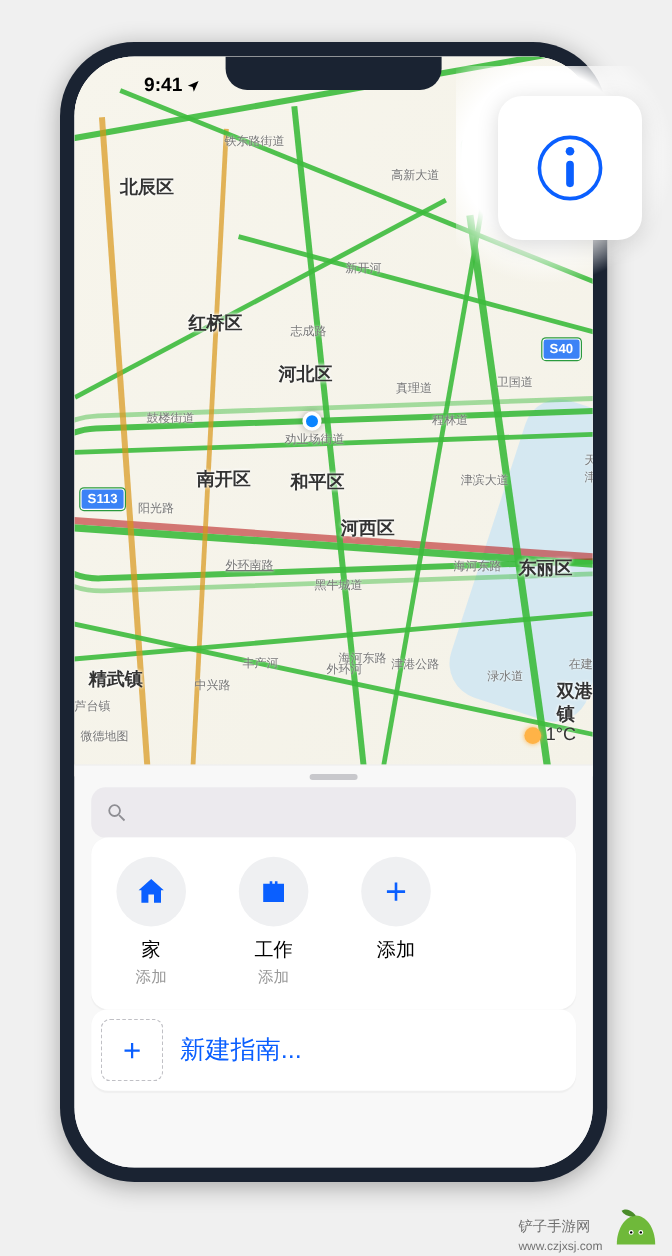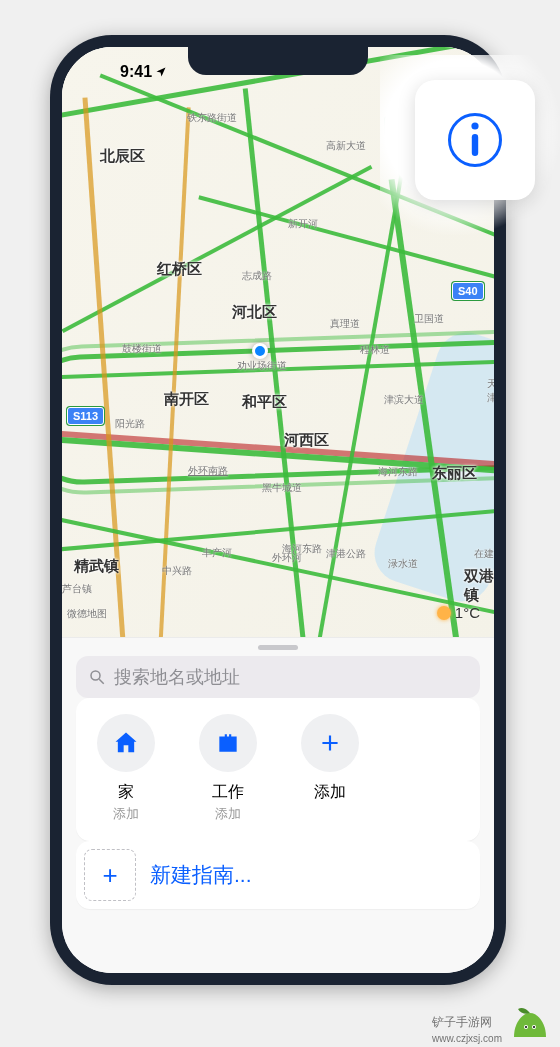--- a/index.html
+++ b/index.html
@@ -234,21 +234,21 @@
           <span class="small-label" style="top: 346px; left: 322px;">津滨大道</span>
           <span class="small-label" style="top: 370px; left: 53px;">阳光路</span>
           <span class="small-label" style="top: 330px; left: 425px;">天津</span>
           <span class="small-label" style="top: 418px; left: 316px;">海河东路</span>
           <span class="small-label" style="top: 417px; left: 126px; text-decoration: underline;">外环南路</span>
           <span class="small-label" style="top: 434px; left: 200px;">黑牛城道</span>
           <span class="small-label" style="top: 499px; left: 140px;">丰产河</span>
           <span class="small-label" style="top: 517px; left: 100px;">中兴路</span>
           <span class="small-label" style="top: 495px; left: 220px;">海河东路</span>
           <span class="small-label" style="top: 500px; left: 264px;">津港公路</span>
-          <span class="small-label" style="top: 510px; left: 326px;">渌水道</span>
+          <span class="small-label" style="top: 510px; left: 344px;">渌水道</span>
           <span class="small-label" style="top: 504px; left: 210px;">外环河</span>
           <span class="small-label" style="top: 535px; left: 0px;">芦台镇</span>
           <span class="small-label" style="top: 560px; left: 5px;">微德地图</span>
           <span class="small-label" style="top: 500px; left: 412px;">在建</span>
         </div>
       <div id="shields">
           <span class="shield" style="top: 360px; left: 5px;">S113</span>
           <span class="shield" style="top: 235px; left: 390px;">S40</span>
           <span class="shield" style="top: 70px; left: 323px;">S</span>
         </div>
@@ -262,21 +262,20 @@
     </div>
 
     <div class="sheet">
       <div class="grabber"></div>
 
       <div class="search-bar">
         <svg class="mag" width="18" height="18" viewBox="0 0 24 24">
           <circle cx="10" cy="10" r="6" stroke="#8e8e93" stroke-width="2" fill="none"></circle>
           <line x1="15" y1="15" x2="21" y2="21" stroke="#8e8e93" stroke-width="2"></line>
         </svg>
-        <span class="ph">搜索地名或地址</span>
       </div>
 
 
       <div class="fav-card">
         <div class="fav-item">
           <div class="fav-circle">
             <svg width="28" height="28" viewBox="0 0 24 24">
                 <path d="M12 3l9 8h-2v9h-5v-6h-4v6H5v-9H3l9-8z"></path>
               </svg>
           </div>

